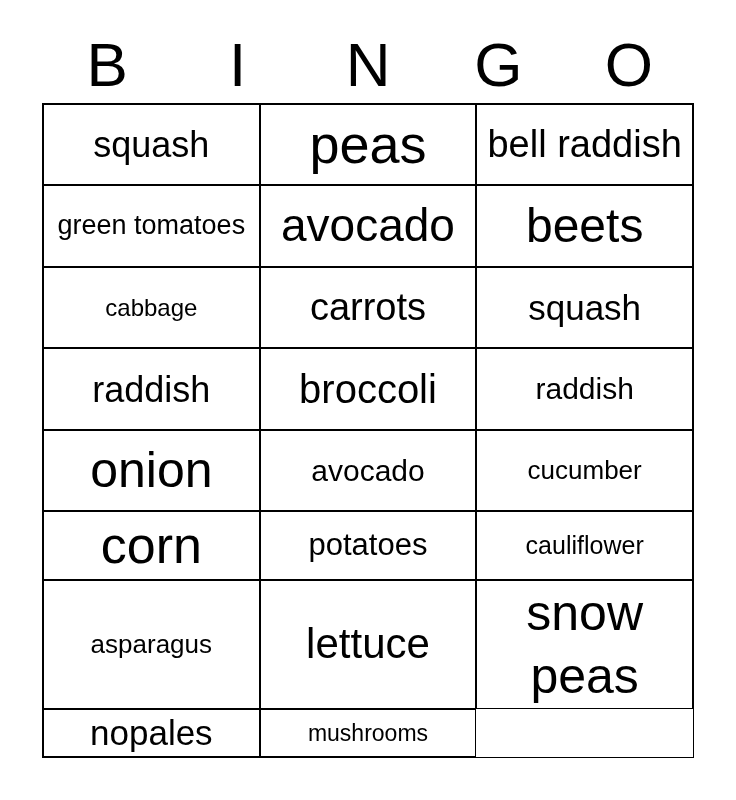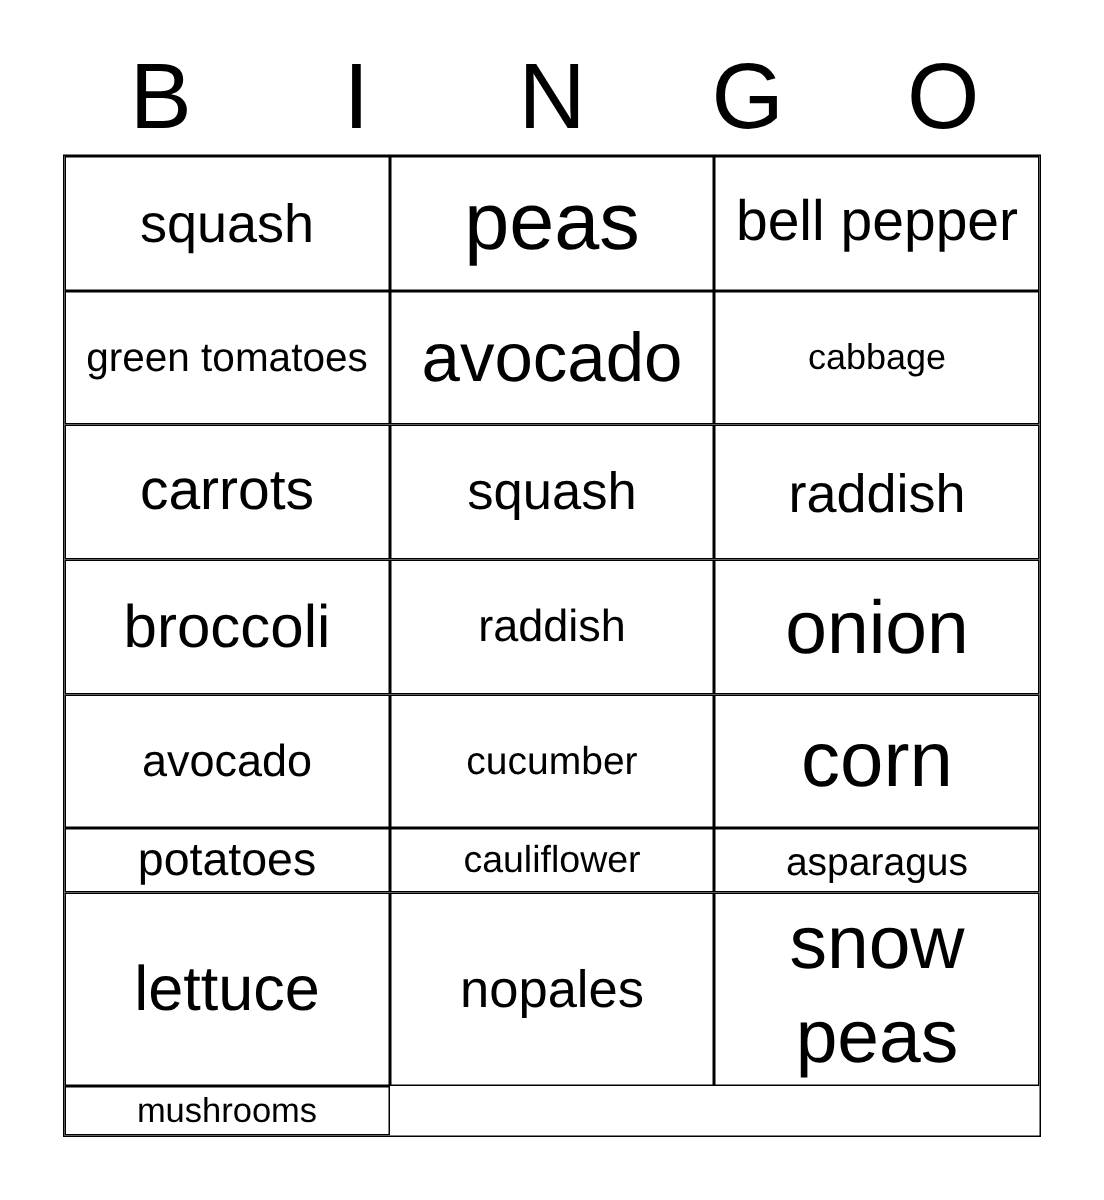--- a/index.html
+++ b/index.html
@@ -65,37 +65,38 @@
   <div class="letter">B</div>
   <div class="letter">I</div>
   <div class="letter">N</div>
   <div class="letter">G</div>
   <div class="letter">O</div>
 </div>
 
 <div class="bingo-grid">
   <div class="cell" style="font-size:36px">squash</div>
   <div class="cell" style="font-size:54px">peas</div>
-  <div class="cell" style="font-size:38px">bell pepper</div>
+  <div class="cell" style="font-size:38px">bell raddish</div>
   <div class="cell" style="font-size:27px">green tomatoes</div>
   <div class="cell" style="font-size:46px">avocado</div>
 
+  <div class="cell" style="font-size:48px">beets</div>
   <div class="cell" style="font-size:24px">cabbage</div>
   <div class="cell" style="font-size:38px">carrots</div>
   <div class="cell" style="font-size:35px">squash</div>
   <div class="cell" style="font-size:36px">raddish</div>
 
   <div class="cell" style="font-size:40px">broccoli</div>
   <div class="cell" style="font-size:30px">raddish</div>
   <div class="cell" style="font-size:50px">onion</div>
   <div class="cell" style="font-size:30px">avocado</div>
 
   <div class="cell" style="font-size:26px">cucumber</div>
   <div class="cell" style="font-size:52px">corn</div>
   <div class="cell" style="font-size:31px">potatoes</div>
   <div class="cell" style="font-size:25px">cauliflower</div>
 
   <div class="cell" style="font-size:26px">asparagus</div>
   <div class="cell" style="font-size:42px">lettuce</div>
+  <div class="cell" style="font-size:50px">snow peas</div>
   <div class="cell" style="font-size:35px">nopales</div>
-  <div class="cell" style="font-size:50px">snow peas</div>
   <div class="cell" style="font-size:23px">mushrooms</div>
 </div>
 
 </body></html>

